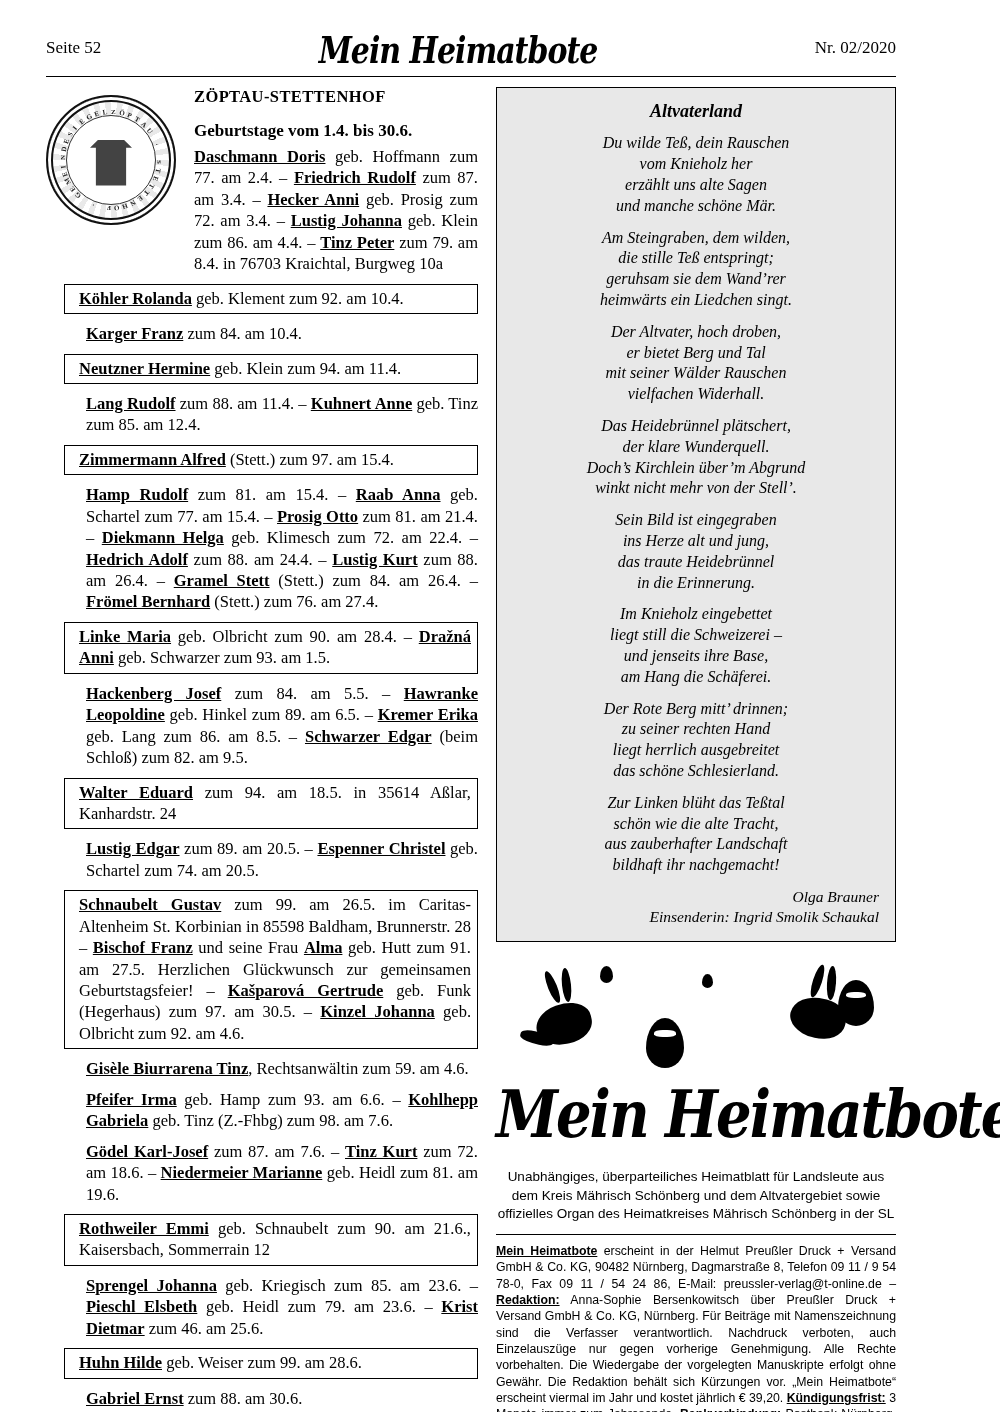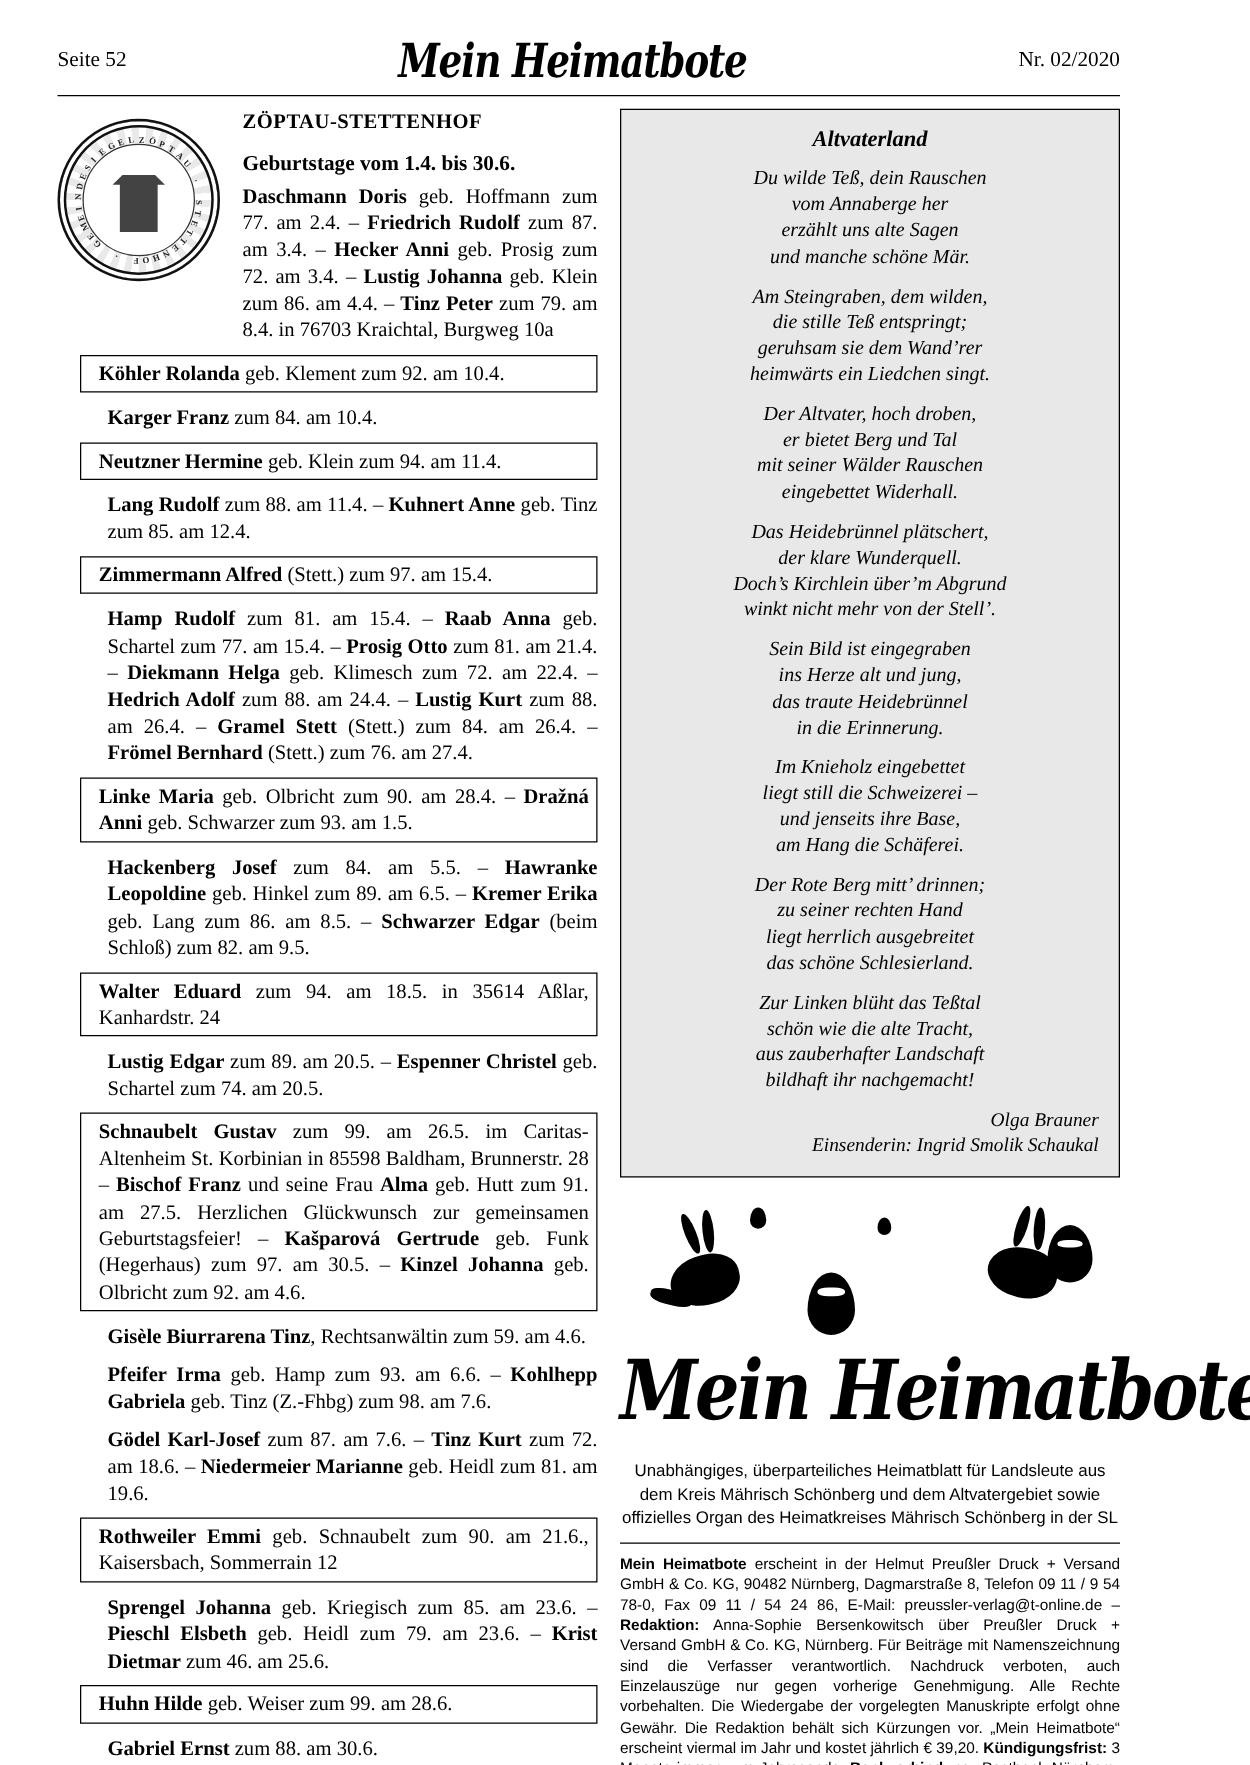--- a/index.html
+++ b/index.html
@@ -75,21 +75,21 @@
 
   .intro { margin-left:148px; font-size:16.5px; line-height:1.30; margin-top:5px; text-align:justify; }
 
   .entry { font-size:16.5px; line-height:1.30; margin-top:9px; text-align:justify;margin-left:40px; }
   .entry.boxed {
     border:1px solid #000;
     padding:3px 6px 4px 14px;
     margin-top:9px;
   }
   .entry.boxed.indent { margin-left:18px; }
-  b { font-weight:bold; }
+  b { font-weight:bold;text-decoration:underline; }
 
   .redline { display:flex; justify-content:space-between; font-style:italic; font-size:16.5px; margin-top:2px;gap:44px; }
 
   
   .easter-box {
     border:1px solid #000;
     margin-top:20px;
     height:250px;
     position:relative;
     overflow:hidden;
@@ -287,35 +287,35 @@
 
     </div>
 
     <div class="col-right">
 
       <div class="poem-box">
         <div class="poem-title">Altvaterland</div>
         <div id="stanzas">
             <div class="stanza">
               <div>Du wilde Teß, dein Rauschen</div>
-              <div>vom Annaberge her</div>
+              <div>vom Knieholz her</div>
               <div>erzählt uns alte Sagen</div>
               <div>und manche schöne Mär.</div>
             </div>
             <div class="stanza">
               <div>Am Steingraben, dem wilden,</div>
               <div>die stille Teß entspringt;</div>
               <div>geruhsam sie dem Wand’rer</div>
               <div>heimwärts ein Liedchen singt.</div>
             </div>
             <div class="stanza">
               <div>Der Altvater, hoch droben,</div>
               <div>er bietet Berg und Tal</div>
               <div>mit seiner Wälder Rauschen</div>
-              <div>eingebettet Widerhall.</div>
+              <div>vielfachen Widerhall.</div>
             </div>
             <div class="stanza">
               <div>Das Heidebrünnel plätschert,</div>
               <div>der klare Wunderquell.</div>
               <div>Doch’s Kirchlein über’m Abgrund</div>
               <div>winkt nicht mehr von der Stell’.</div>
             </div>
             <div class="stanza">
               <div>Sein Bild ist eingegraben</div>
               <div>ins Herze alt und jung,</div>

